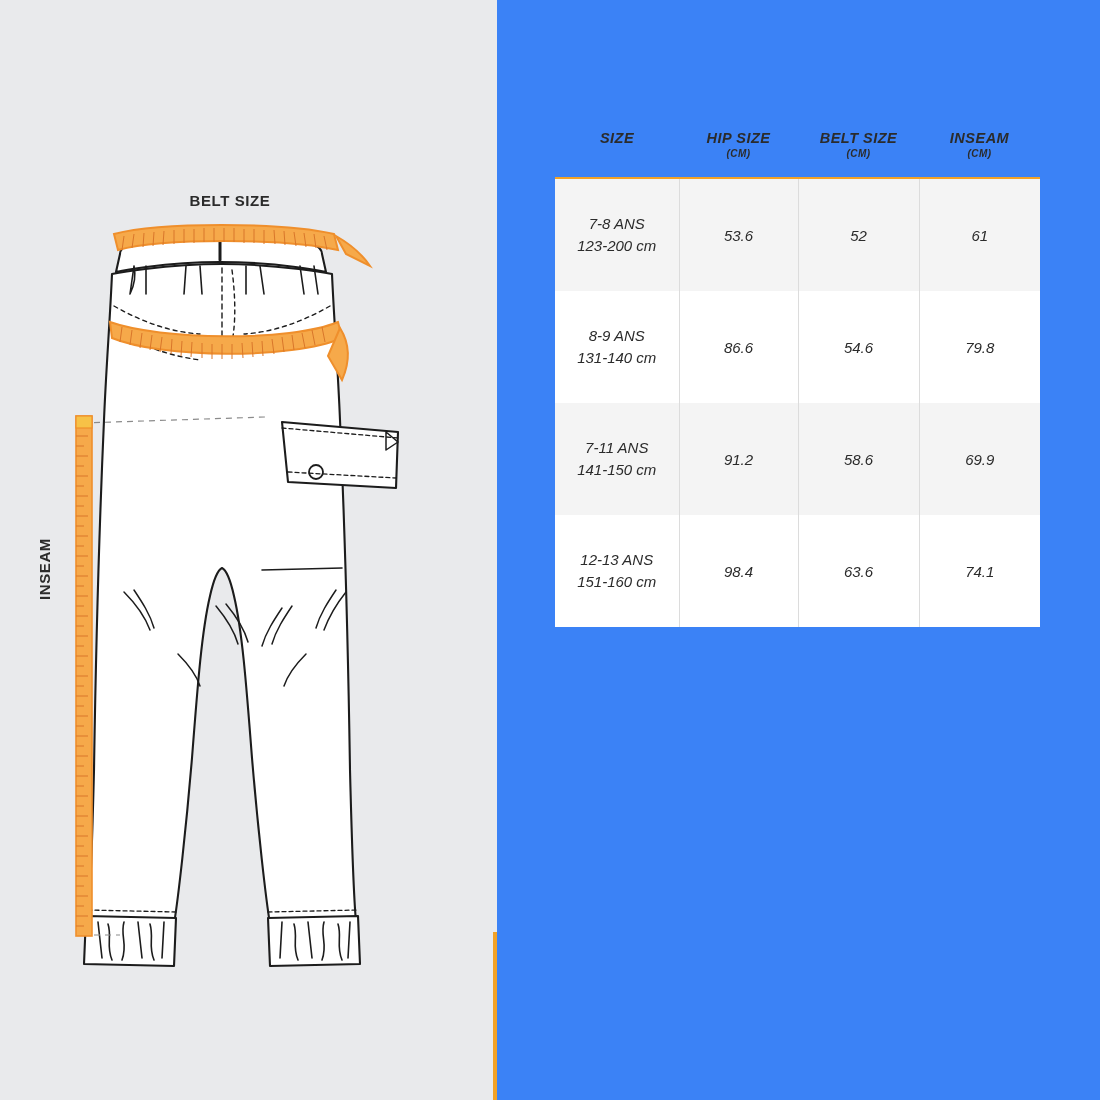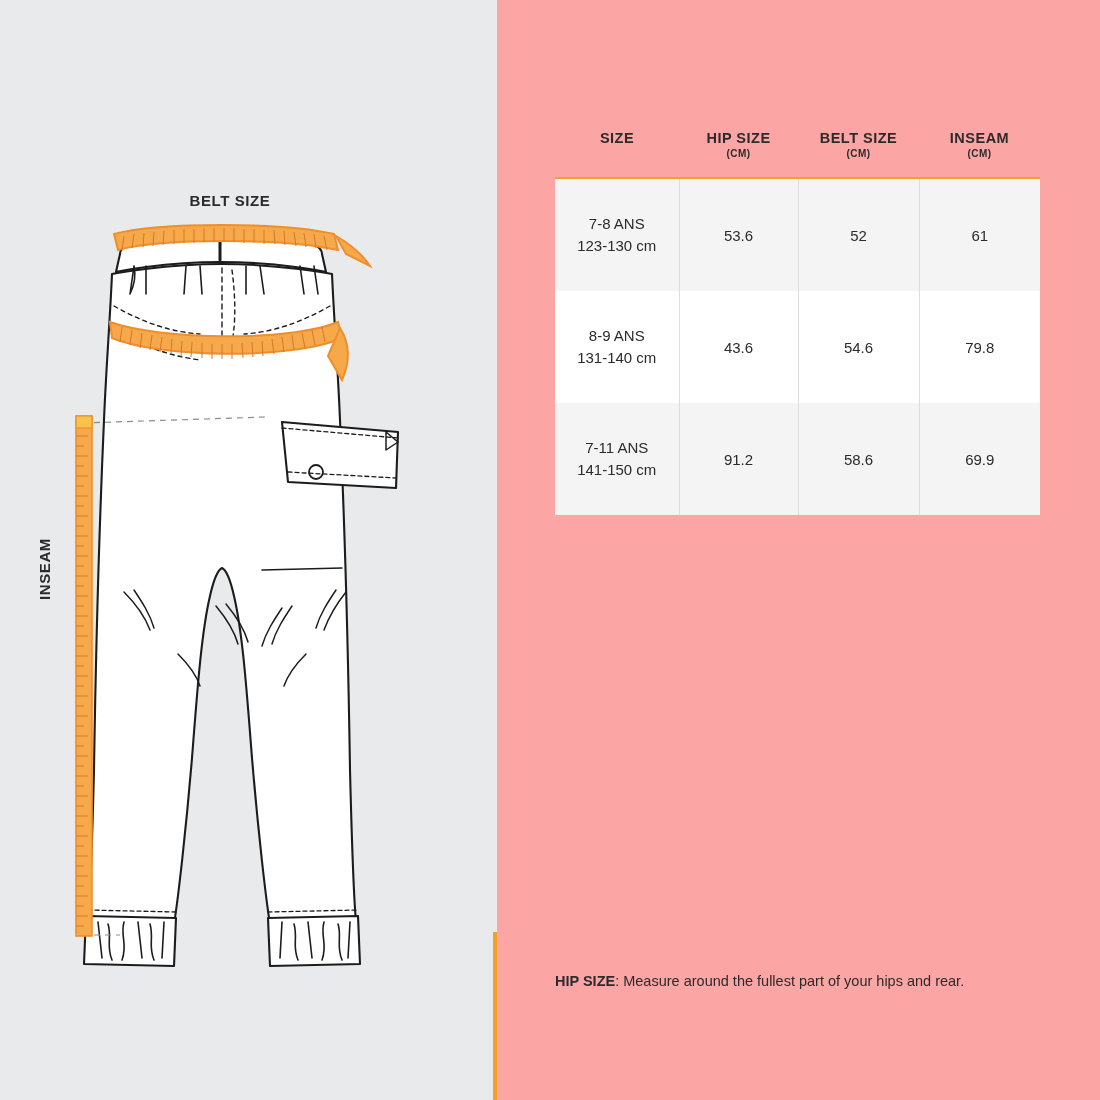--- a/index.html
+++ b/index.html
@@ -78,21 +78,22 @@
     top: 210px;
   }
 
   
   .right-panel {
     position: absolute;
     left: 497px;
     top: 0;
     width: 603px;
     height: 1100px;
-    background: #fca5a5;
+    background: #3b82f6;
+    font-style: italic;
   }
 
   .table-wrap {
     position: absolute;
     left: 58px;
     top: 130px;
     width: 485px;
   }
 
   table.size-table {
@@ -279,47 +280,53 @@
             <th>
               <span>INSEAM</span>
               <span class="unit">(CM)</span>
             </th>
           </tr>
         </thead>
         <tbody>
           <tr>
             <td class="size-cell">
               <span class="l1">7-8 ANS</span>
-              <span class="l2">123-130 cm</span>
+              <span class="l2">123-200 cm</span>
             </td>
             <td>53.6</td>
             <td>52</td>
             <td>61</td>
           </tr>
           <tr>
             <td class="size-cell">
               <span class="l1">8-9 ANS</span>
               <span class="l2">131-140 cm</span>
             </td>
-            <td>43.6</td>
+            <td>86.6</td>
             <td>54.6</td>
             <td>79.8</td>
           </tr>
           <tr>
             <td class="size-cell">
               <span class="l1">7-11 ANS</span>
               <span class="l2">141-150 cm</span>
             </td>
             <td>91.2</td>
             <td>58.6</td>
             <td>69.9</td>
           </tr>
+          <tr>
+            <td class="size-cell">
+              <span class="l1">12-13 ANS</span>
+              <span class="l2">151-160 cm</span>
+            </td>
+            <td>98.4</td>
+            <td>63.6</td>
+            <td>74.1</td>
+          </tr>
         </tbody>
       </table>
     </div>
 
     <div class="notes">
-      <div>
-        <b>HIP SIZE</b><span>: Measure around the fullest part of your hips and rear.</span>
-      </div>
     </div>
   </div>
 </div>
 
 </body></html>

